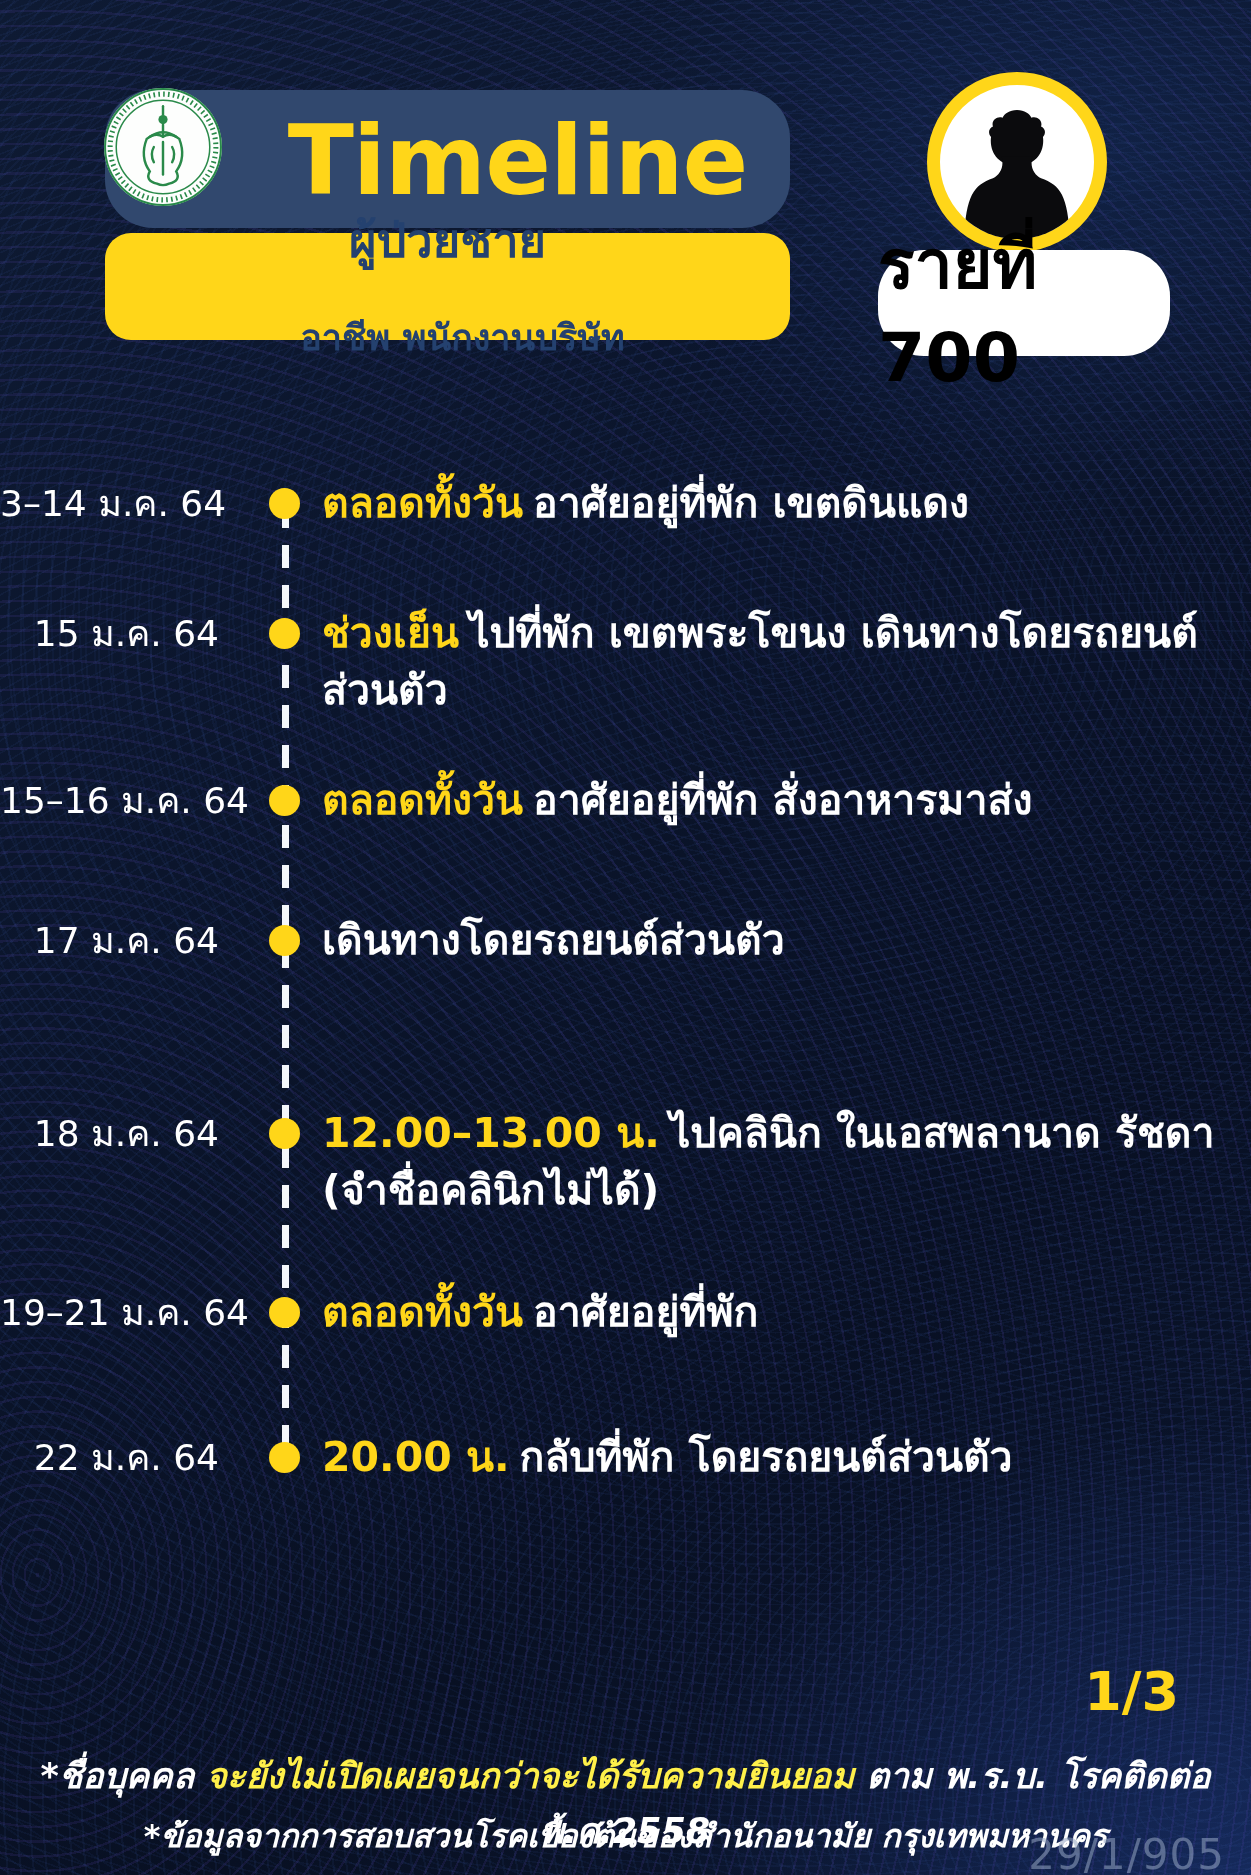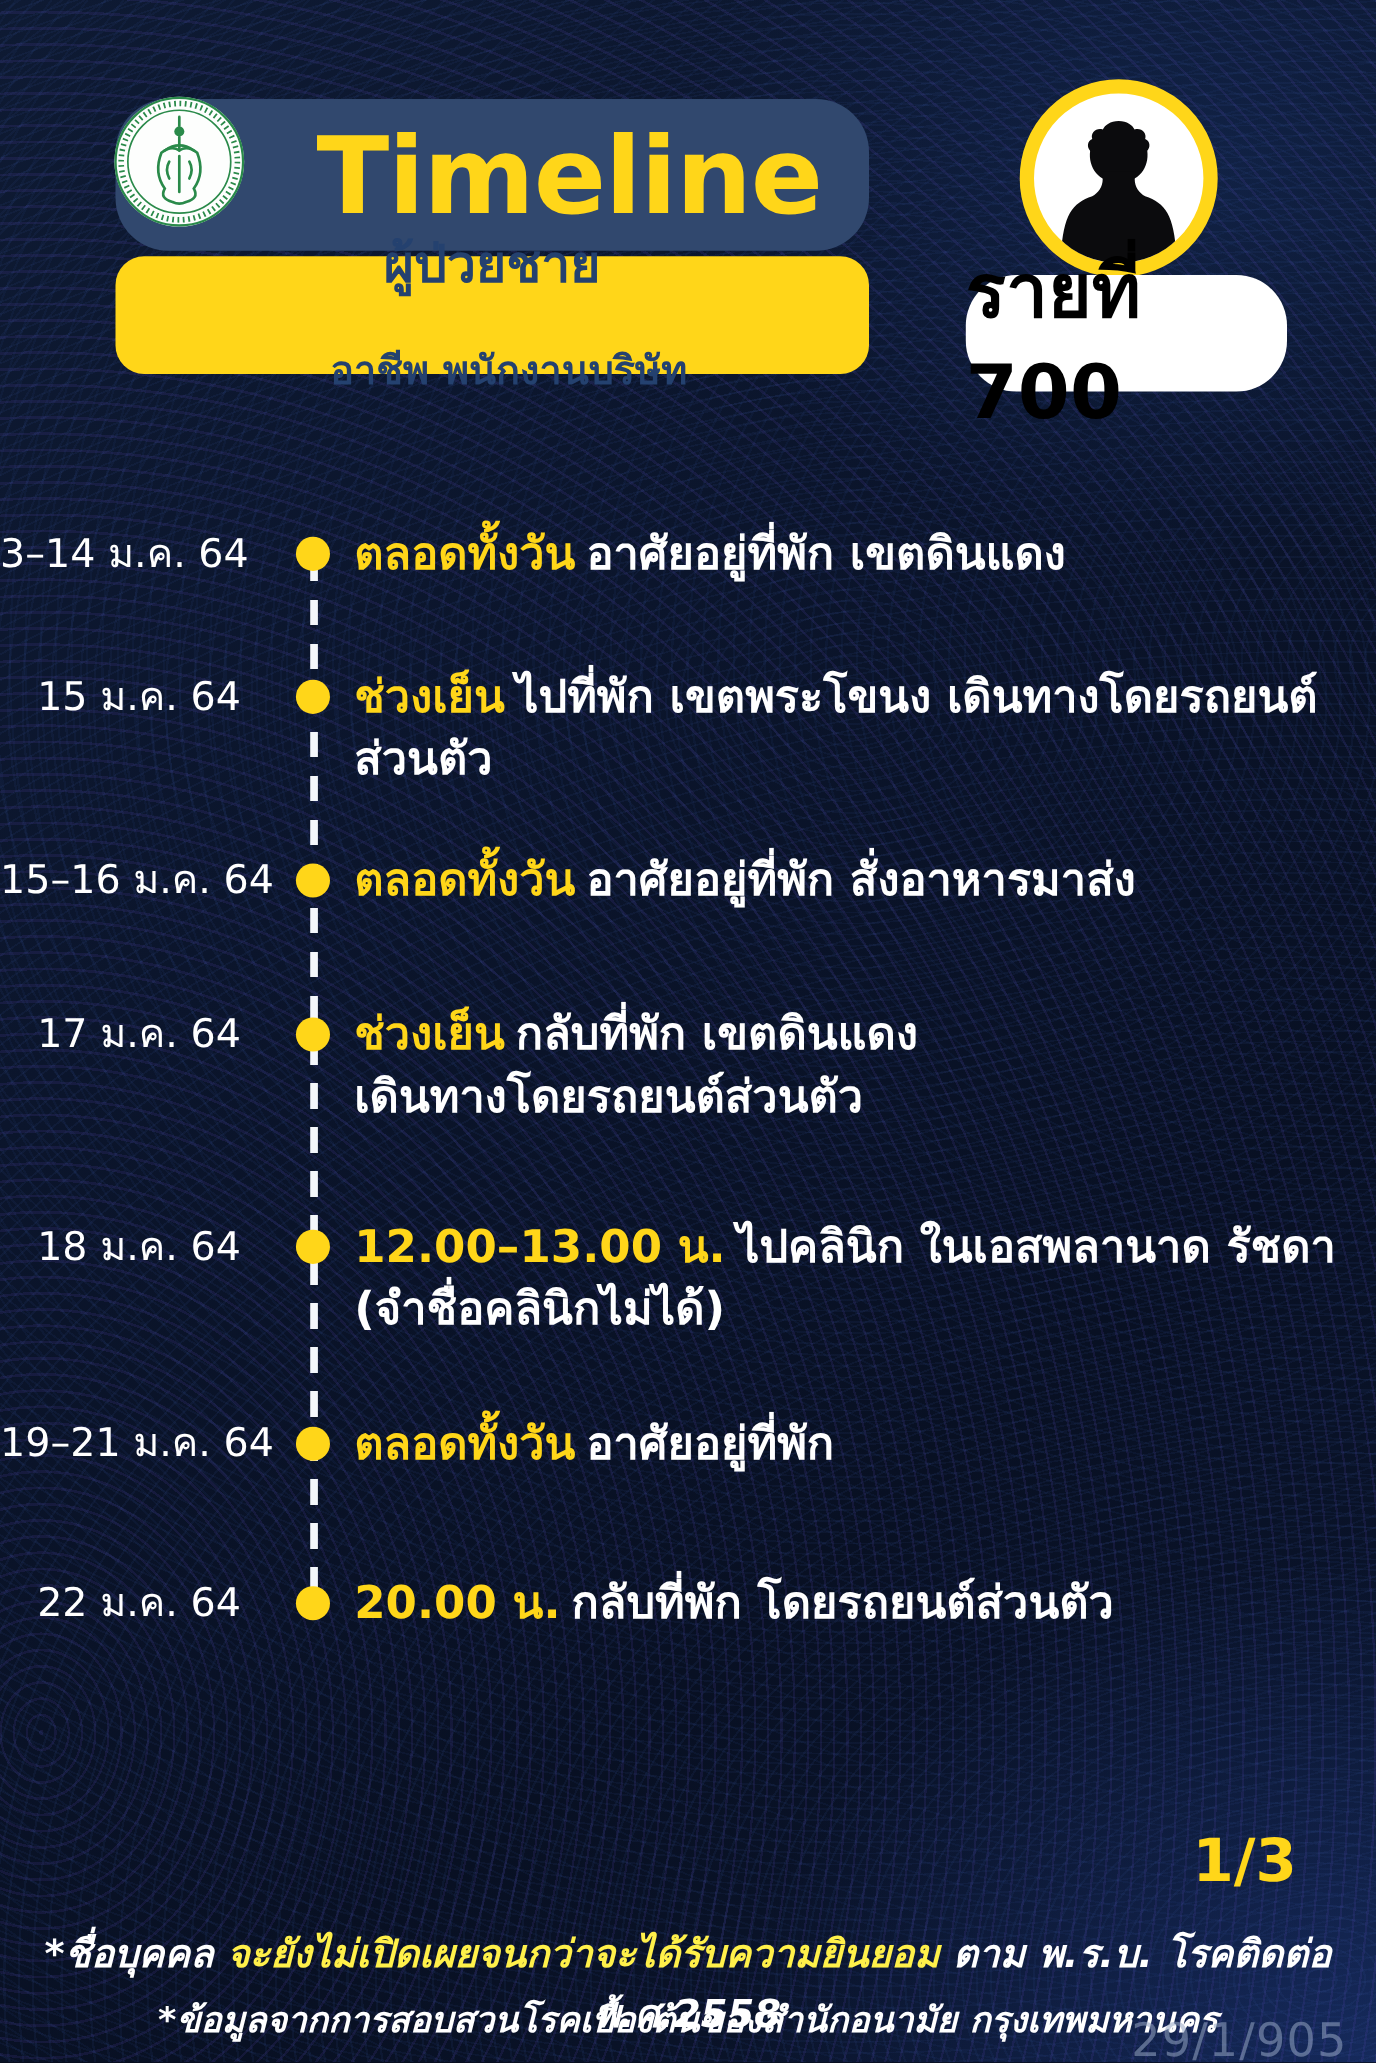--- a/index.html
+++ b/index.html
@@ -165,21 +165,20 @@
     <div class="content">
       <div><span class="hl">ตลอดทั้งวัน</span><span>อาศัยอยู่ที่พัก สั่งอาหารมาส่ง</span></div>
       <div></div>
     </div>
   </div>
 
   <div class="t-row" style="top:912px">
     <div class="date">17 ม.ค. 64</div>
     <div class="dot"></div>
     <div class="content">
-      <div><span class="hl">ช่วงเย็น</span><span>กลับที่พัก เขตดินแดง</span></div>
       <div>เดินทางโดยรถยนต์ส่วนตัว</div>
     </div>
   </div>
 
   <div class="t-row" style="top:1105px">
     <div class="date">18 ม.ค. 64</div>
     <div class="dot"></div>
     <div class="content">
       <div><span class="hl">12.00–13.00 น.</span><span>ไปคลินิก ในเอสพลานาด รัชดา</span></div>
       <div>(จำชื่อคลินิกไม่ได้)</div>

